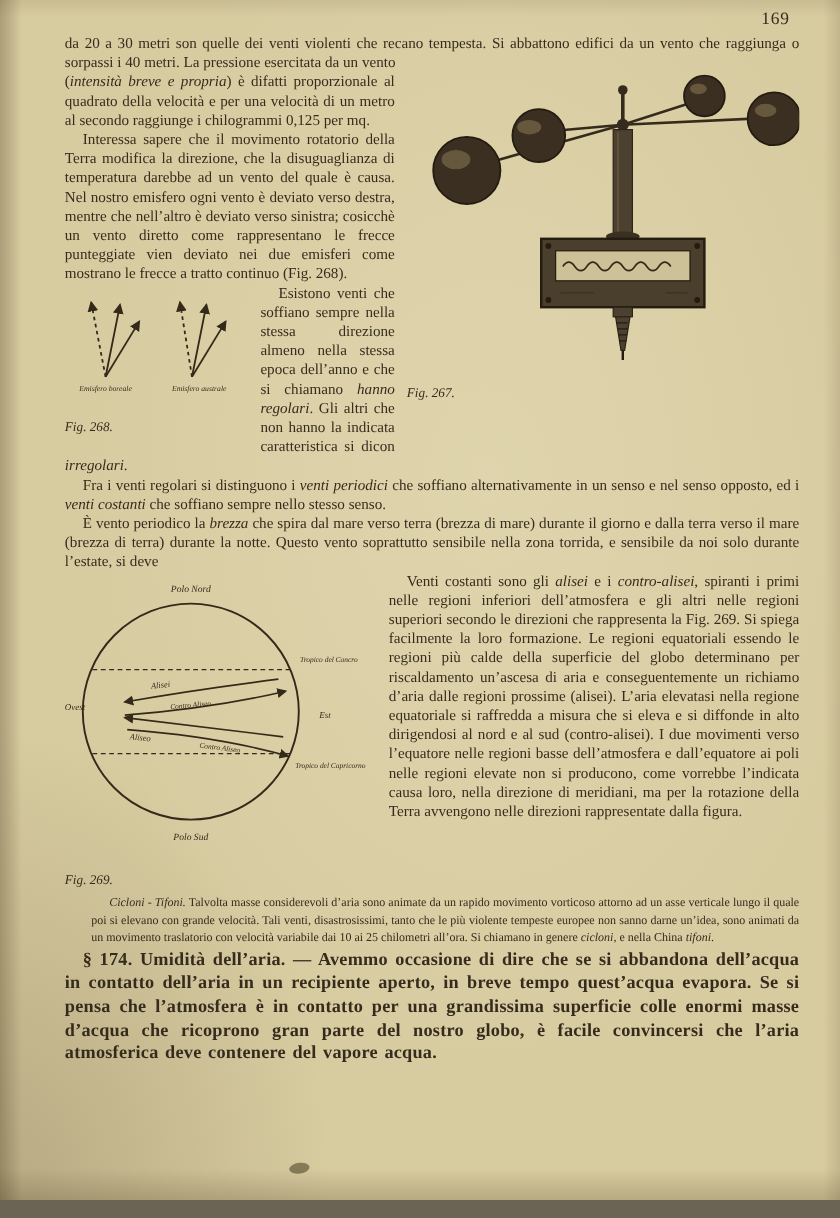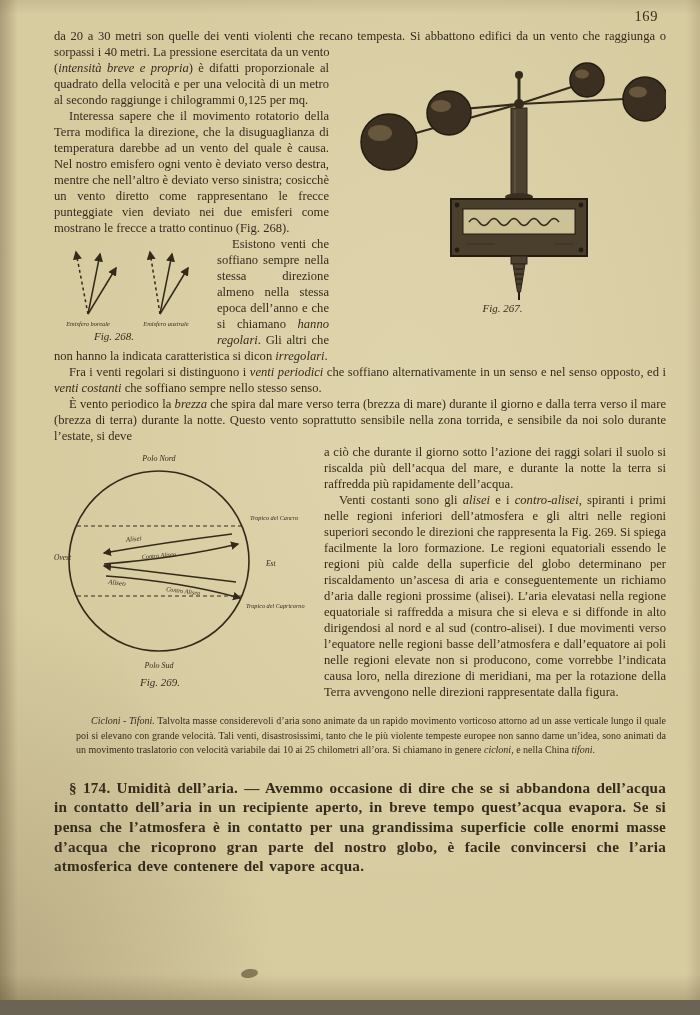--- a/index.html
+++ b/index.html
@@ -15,28 +15,28 @@
       linear-gradient(180deg, rgba(70,52,25,.10) 0px, rgba(70,52,25,0) 14px),
       #d7cba0;
   }
   .pageno{position:absolute;top:8px;right:42px;font-size:14.5px;letter-spacing:.6px;}
   .content{position:absolute;left:54px;right:34px;top:28px;}
   .para{margin:0;text-align:justify;font-size:12.6px;line-height:16px;text-indent:15px;hyphens:auto;}
   .noind{text-indent:0;}
   .it{font-style:italic;}
   .bd{font-weight:bold;}
   figure{margin:0;}
-  figcaption{font-style:italic;font-size:11px;text-align:center;margin-top:0;}
+  figcaption{font-style:italic;font-size:11px;text-align:left;margin-top:20px;}
   .fig267{float:right;width:327px;margin:2px 0 46px 10px;}
   .fig268{float:left;width:154px;margin:2px 9px 4px 0;}
   .fig268 figcaption{width:120px;}
   .fig269{float:left;width:258px;margin:4px 12px 6px 0;}
   .fig269 figcaption{width:212px;}
   .smallp{clear:both;font-size:10px;line-height:14.6px;margin-top:14px;margin-left:22px;}
-  .sectp{font-size:15.2px;line-height:19.6px;font-weight:bold;margin-top:20px;letter-spacing:.2px;word-spacing:1.5px;}
+  .sectp{font-size:15.2px;line-height:19.6px;font-weight:bold;letter-spacing:.2px;word-spacing:1.5px;}
   svg{display:block;font-family:"Liberation Serif","DejaVu Serif",serif;}
   svg text{font-style:italic;fill:#352b1b;}
   .blot-small{position:absolute;left:241px;top:969px;width:17px;height:9px;background:#453a20;border-radius:50%;opacity:.55;transform:rotate(-8deg);}
   .blot-bottom{position:absolute;left:320px;top:1004px;width:68px;height:14px;background:#34322c;border-radius:45% 45% 10% 10%;}
 </style>
 </head>
 <body>
 
 <div class="page">
   <div class="pageno">169</div>
@@ -143,21 +143,20 @@
           <text x="196" y="72" font-size="6.2">Tropico del Cancro</text>
           <text x="192" y="160" font-size="6.2">Tropico del Capricorno</text>
           <text x="72" y="94" font-size="7" transform="rotate(-6 72 94)">Alisei</text>
           <text x="88" y="111" font-size="6.2" transform="rotate(-5 88 111)">Contro Aliseo</text>
           <text x="54" y="136" font-size="7" transform="rotate(6 54 136)">Aliseo</text>
           <text x="112" y="143" font-size="6.2" transform="rotate(7 112 143)">Contro Aliseo</text>
         </svg>
         <figcaption>Fig. 269.</figcaption>
       </figure>
 
-      <p class="para noind"><span>a ciò che durante il giorno sotto l’azione dei raggi solari il suolo si riscalda più dell’acqua del mare, e durante la notte la terra si raffredda più rapidamente dell’acqua.</span></p>
 
       <p class="para"><span>Venti costanti sono gli </span><span class="it">alisei</span><span> e i </span><span class="it">contro-alisei</span><span>, spiranti i primi nelle regioni inferiori dell’atmosfera e gli altri nelle regioni superiori secondo le direzioni che rappresenta la Fig. 269. Si spiega facilmente la loro formazione. Le regioni equatoriali essendo le regioni più calde della superficie del globo determinano per riscaldamento un’ascesa di aria e conseguentemente un richiamo d’aria dalle regioni prossime (alisei). L’aria elevatasi nella regione equatoriale si raffredda a misura che si eleva e si diffonde in alto dirigendosi al nord e al sud (contro-alisei). I due movimenti verso l’equatore nelle regioni basse dell’atmosfera e dall’equatore ai poli nelle regioni elevate non si producono, come vorrebbe l’indicata causa loro, nella direzione di meridiani, ma per la rotazione della Terra avvengono nelle direzioni rappresentate dalla figura.</span></p>
 
     </div>
 
     <p class="para smallp"><span class="it">Cicloni - Tifoni.</span><span> Talvolta masse considerevoli d’aria sono animate da un rapido movimento vorticoso attorno ad un asse verticale lungo il quale poi si elevano con grande velocità. Tali venti, disastrosissimi, tanto che le più violente tempeste europee non sanno darne un’idea, sono animati da un movimento traslatorio con velocità variabile dai 10 ai 25 chilometri all’ora. Si chiamano in genere </span><span class="it">cicloni</span><span>, e nella China </span><span class="it">tifoni</span><span>.</span></p>
 
     <p class="para sectp"><span>§ 174. </span><span class="bd">Umidità dell’aria.</span><span> — Avemmo occasione di dire che se si abbandona dell’acqua in contatto dell’aria in un recipiente aperto, in breve tempo quest’acqua evapora. Se si pensa che l’atmosfera è in contatto per una grandissima superficie colle enormi masse d’acqua che ricoprono gran parte del nostro globo, è facile convincersi che l’aria atmosferica deve contenere del vapore acqua.</span></p>
 
   </div>

